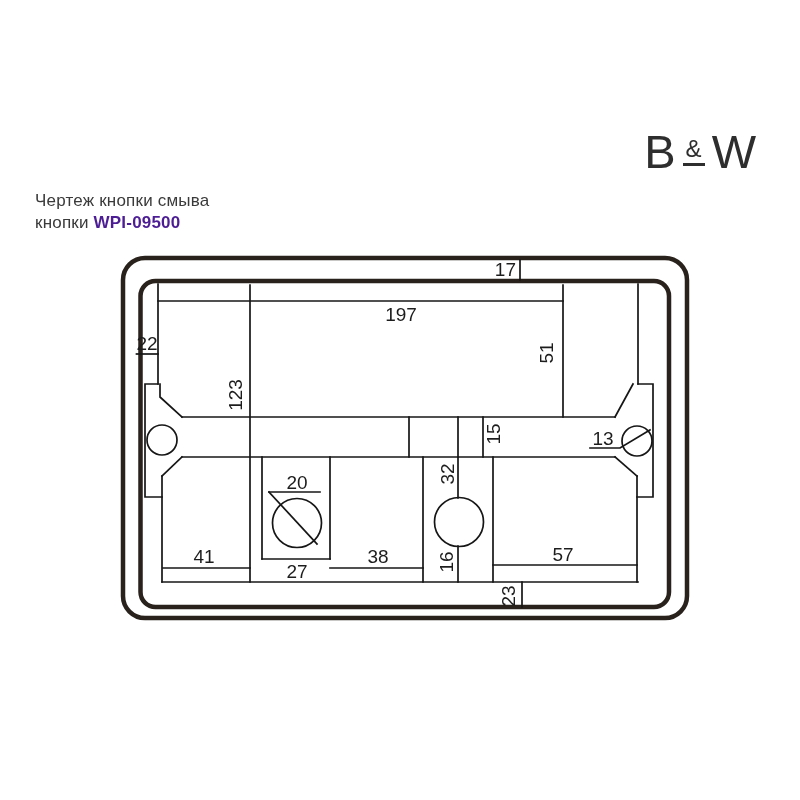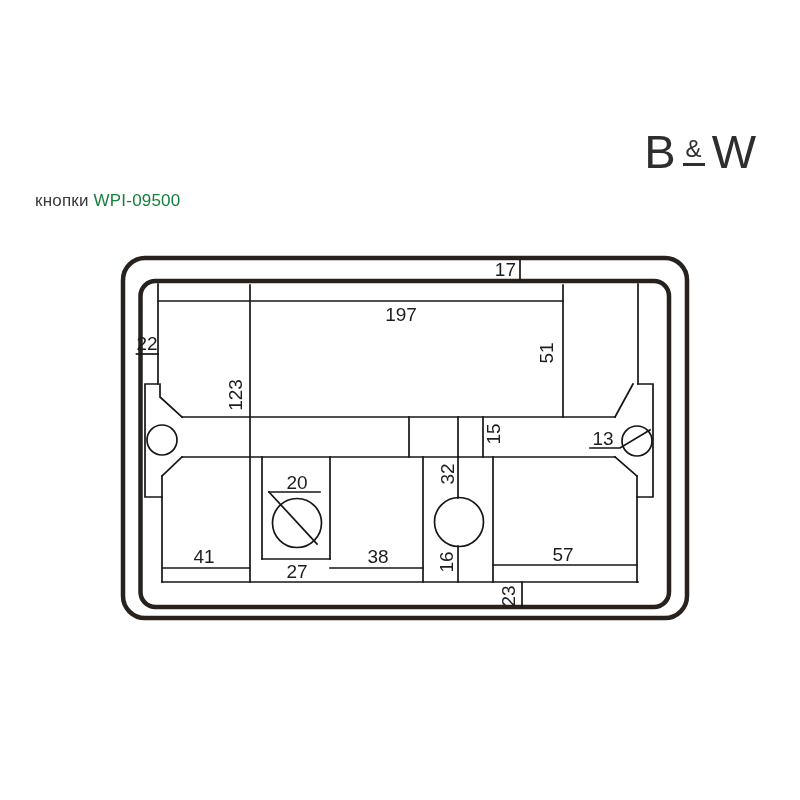--- a/index.html
+++ b/index.html
@@ -4,38 +4,39 @@
 <style>
   html,body{margin:0;padding:0;background:#ffffff;}
   .canvas{
     position:relative;width:800px;height:800px;background:#ffffff;
     font-family:"Liberation Sans", sans-serif;overflow:hidden;
   }
   .title-block{
     position:absolute;left:35px;top:190px;color:#3a3a3a;
     font-size:17px;line-height:22px;letter-spacing:0.2px;
   }
-  .title-block .series-code{font-weight:normal;color:#15803d;}
+  .title-block .series-code{font-weight:bold;color:#4c1d95;}
   .logo{
     position:absolute;top:128px;right:44px;display:flex;align-items:flex-start;
     color:#2e2e2e;gap:7px;
   }
   .logo .big-letter{font-size:47px;line-height:47px;font-weight:400;}
   .amp-wrap{display:flex;flex-direction:column;align-items:center;margin-top:10px;}
   .amp-wrap .amp{font-size:24px;line-height:22px;font-weight:400;}
   .amp-wrap .amp-line{width:22px;height:3px;background:#2e2e2e;margin-top:3px;}
   svg{position:absolute;left:0;top:0;}
   svg text{font-family:"Liberation Sans", sans-serif;font-size:19px;}
 </style>
 </head>
 <body>
 
 <div class="canvas">
 
   <div class="title-block">
+    <div>Чертеж кнопки смыва</div>
     <div>
       <span>кнопки</span>
       <span class="series-code">WPI-09500</span>
     </div>
   </div>
 
   <div class="logo">
     <span class="big-letter">B</span>
     <span class="amp-wrap">
       <span class="amp">&amp;</span>

